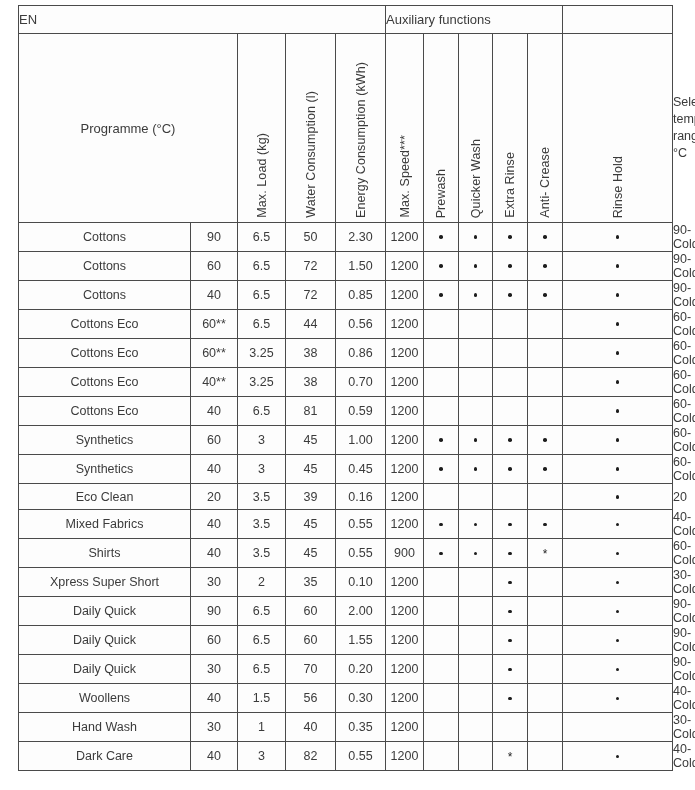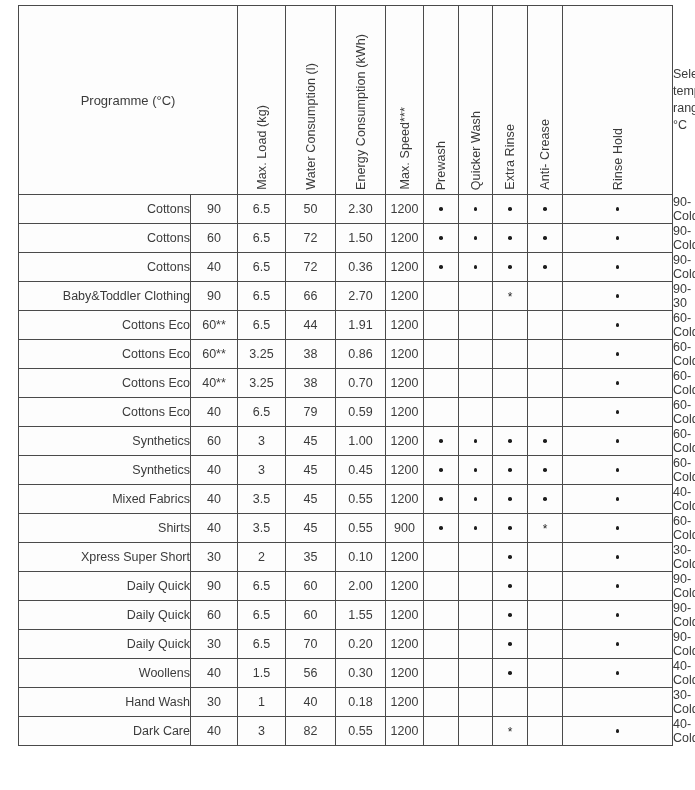--- a/index.html
+++ b/index.html
@@ -82,21 +82,21 @@
     font-size: 12.5px;
     letter-spacing: 0.1px;
   }
 
   
   tr.data-row td {
     height: 25.3px;
     font-size: 12.5px;
   }
   .c-prog {
-    text-align: right;
+    text-align: center;
     padding-left: 5px;
     vertical-align: middle;
   }
   .c-num {
     text-align: center;
     vertical-align: middle;
   }
   .c-aux {
     text-align: center;
     vertical-align: middle;
@@ -136,20 +136,25 @@
       <col style="width:50px">
       <col style="width:50px">
       <col style="width:38px">
       <col style="width:35px">
       <col style="width:34px">
       <col style="width:35px">
       <col style="width:35px">
       <col style="width:110px">
     </colgroup>
     <tbody>
+      <tr>
+        <td class="lang-cell" colspan="5">EN</td>
+        <td class="aux-group-cell" colspan="5">Auxiliary functions</td>
+        <td class="blank-top-cell"></td>
+      </tr>
 
       <tr class="head-row">
         <td class="h-programme" colspan="2">Programme (°C)</td>
         <td class="h-vert">
           <span class="vtext">Max. Load (kg)</span>
         </td>
         <td class="h-vert">
           <span class="vtext">Water Consumption (l)</span>
         </td>
         <td class="h-vert">
@@ -203,49 +208,35 @@
           <td class="c-aux"><span class="mark-dot"></span></td>
           <td class="c-aux"><span class="mark-dot"></span></td>
           <td class="c-aux"><span class="mark-dot"></span></td>
           <td class="c-range">90-Cold</td>
         </tr>
         <tr class="data-row">
           <td class="c-prog">Cottons</td>
           <td class="c-num">40</td>
           <td class="c-num">6.5</td>
           <td class="c-num">72</td>
-          <td class="c-num">0.36</td>
-          <td class="c-num">1200</td>
-          <td class="c-aux"><span class="mark-dot"></span></td>
-          <td class="c-aux"><span class="mark-dot"></span></td>
-          <td class="c-aux"><span class="mark-dot"></span></td>
-          <td class="c-aux"><span class="mark-dot"></span></td>
-          <td class="c-aux"><span class="mark-dot"></span></td>
-          <td class="c-range">90-Cold</td>
-        </tr>
-        <tr class="data-row">
-          <td class="c-prog">Baby&amp;Toddler Clothing</td>
-          <td class="c-num">90</td>
-          <td class="c-num">6.5</td>
-          <td class="c-num">66</td>
-          <td class="c-num">2.70</td>
-          <td class="c-num">1200</td>
-          <td class="c-aux"><span class="mark-none"></span></td>
-          <td class="c-aux"><span class="mark-none"></span></td>
-          <td class="c-aux"><span class="mark-star">*</span></td>
-          <td class="c-aux"><span class="mark-none"></span></td>
-          <td class="c-aux"><span class="mark-dot"></span></td>
-          <td class="c-range">90-30</td>
+          <td class="c-num">0.85</td>
+          <td class="c-num">1200</td>
+          <td class="c-aux"><span class="mark-dot"></span></td>
+          <td class="c-aux"><span class="mark-dot"></span></td>
+          <td class="c-aux"><span class="mark-dot"></span></td>
+          <td class="c-aux"><span class="mark-dot"></span></td>
+          <td class="c-aux"><span class="mark-dot"></span></td>
+          <td class="c-range">90-Cold</td>
         </tr>
         <tr class="data-row">
           <td class="c-prog">Cottons Eco</td>
           <td class="c-num">60**</td>
           <td class="c-num">6.5</td>
           <td class="c-num">44</td>
-          <td class="c-num">1.91</td>
+          <td class="c-num">0.56</td>
           <td class="c-num">1200</td>
           <td class="c-aux"><span class="mark-none"></span></td>
           <td class="c-aux"><span class="mark-none"></span></td>
           <td class="c-aux"><span class="mark-none"></span></td>
           <td class="c-aux"><span class="mark-none"></span></td>
           <td class="c-aux"><span class="mark-dot"></span></td>
           <td class="c-range">60-Cold</td>
         </tr>
         <tr class="data-row">
           <td class="c-prog">Cottons Eco</td>
@@ -272,21 +263,21 @@
           <td class="c-aux"><span class="mark-none"></span></td>
           <td class="c-aux"><span class="mark-none"></span></td>
           <td class="c-aux"><span class="mark-none"></span></td>
           <td class="c-aux"><span class="mark-dot"></span></td>
           <td class="c-range">60-Cold</td>
         </tr>
         <tr class="data-row">
           <td class="c-prog">Cottons Eco</td>
           <td class="c-num">40</td>
           <td class="c-num">6.5</td>
-          <td class="c-num">79</td>
+          <td class="c-num">81</td>
           <td class="c-num">0.59</td>
           <td class="c-num">1200</td>
           <td class="c-aux"><span class="mark-none"></span></td>
           <td class="c-aux"><span class="mark-none"></span></td>
           <td class="c-aux"><span class="mark-none"></span></td>
           <td class="c-aux"><span class="mark-none"></span></td>
           <td class="c-aux"><span class="mark-dot"></span></td>
           <td class="c-range">60-Cold</td>
         </tr>
         <tr class="data-row">
@@ -311,20 +302,34 @@
           <td class="c-num">0.45</td>
           <td class="c-num">1200</td>
           <td class="c-aux"><span class="mark-dot"></span></td>
           <td class="c-aux"><span class="mark-dot"></span></td>
           <td class="c-aux"><span class="mark-dot"></span></td>
           <td class="c-aux"><span class="mark-dot"></span></td>
           <td class="c-aux"><span class="mark-dot"></span></td>
           <td class="c-range">60-Cold</td>
         </tr>
         <tr class="data-row">
+          <td class="c-prog">Eco Clean</td>
+          <td class="c-num">20</td>
+          <td class="c-num">3.5</td>
+          <td class="c-num">39</td>
+          <td class="c-num">0.16</td>
+          <td class="c-num">1200</td>
+          <td class="c-aux"><span class="mark-none"></span></td>
+          <td class="c-aux"><span class="mark-none"></span></td>
+          <td class="c-aux"><span class="mark-none"></span></td>
+          <td class="c-aux"><span class="mark-none"></span></td>
+          <td class="c-aux"><span class="mark-dot"></span></td>
+          <td class="c-range">20</td>
+        </tr>
+        <tr class="data-row">
           <td class="c-prog">Mixed Fabrics</td>
           <td class="c-num">40</td>
           <td class="c-num">3.5</td>
           <td class="c-num">45</td>
           <td class="c-num">0.55</td>
           <td class="c-num">1200</td>
           <td class="c-aux"><span class="mark-dot"></span></td>
           <td class="c-aux"><span class="mark-dot"></span></td>
           <td class="c-aux"><span class="mark-dot"></span></td>
           <td class="c-aux"><span class="mark-dot"></span></td>
@@ -413,21 +418,21 @@
           <td class="c-aux"><span class="mark-dot"></span></td>
           <td class="c-aux"><span class="mark-none"></span></td>
           <td class="c-aux"><span class="mark-dot"></span></td>
           <td class="c-range">40-Cold</td>
         </tr>
         <tr class="data-row">
           <td class="c-prog">Hand Wash</td>
           <td class="c-num">30</td>
           <td class="c-num">1</td>
           <td class="c-num">40</td>
-          <td class="c-num">0.18</td>
+          <td class="c-num">0.35</td>
           <td class="c-num">1200</td>
           <td class="c-aux"><span class="mark-none"></span></td>
           <td class="c-aux"><span class="mark-none"></span></td>
           <td class="c-aux"><span class="mark-none"></span></td>
           <td class="c-aux"><span class="mark-none"></span></td>
           <td class="c-aux"><span class="mark-none"></span></td>
           <td class="c-range">30-Cold</td>
         </tr>
         <tr class="data-row">
           <td class="c-prog">Dark Care</td>

